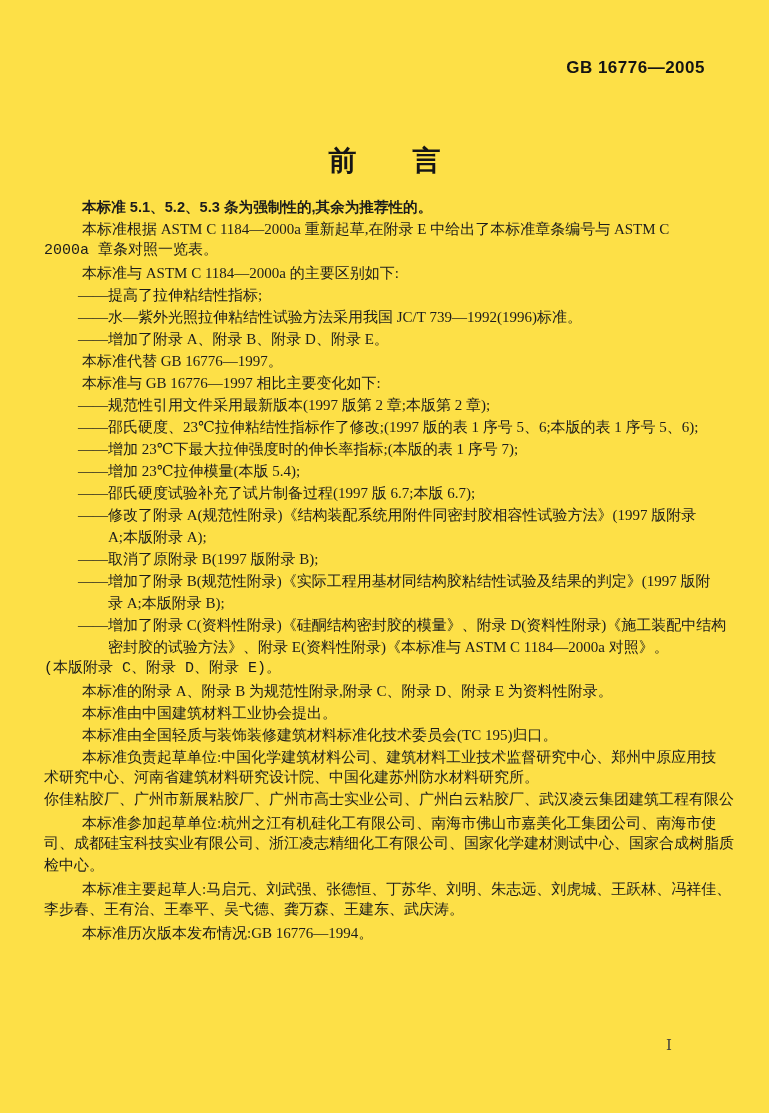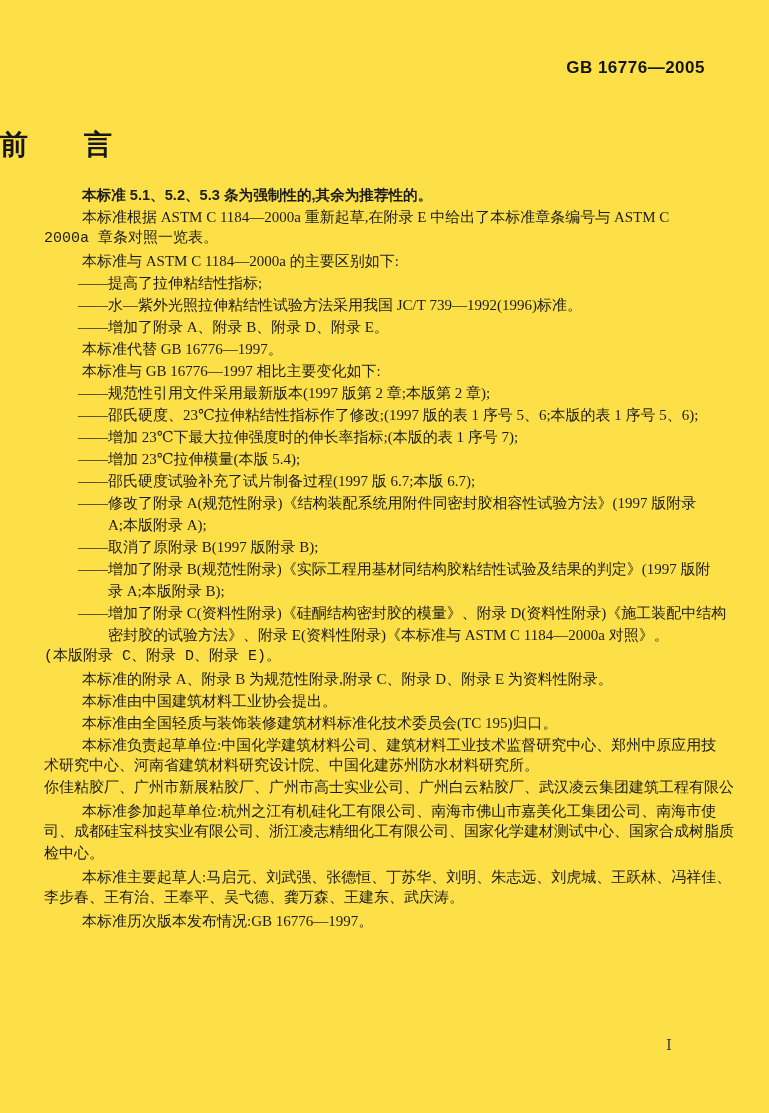--- a/index.html
+++ b/index.html
@@ -22,32 +22,32 @@
     top: 58px;
     right: 64px;
     font-family: "Liberation Sans", "DejaVu Sans", sans-serif;
     font-weight: bold;
     font-size: 17px;
     letter-spacing: 0.5px;
     color: #141414;
   }
   .doc-title {
     position: absolute;
-    top: 126px;
+    top: 142px;
     left: 0;
     width: 100%;
-    text-align: left;
+    text-align: center;
     font-family: "Liberation Sans", "DejaVu Sans", sans-serif;
     font-weight: bold;
     font-size: 28px;
     color: #161616;
   }
   .body-block {
     position: absolute;
-    top: 184px;
+    top: 196px;
     left: 44px;
     width: 690px;
     font-size: 15px;
     color: #1c1c1c;
   }
   .line {
     white-space: nowrap;
     line-height: 22px;
     height: 22px;
     overflow: visible;
@@ -107,18 +107,18 @@
       <div class="line first">本标准由中国建筑材料工业协会提出。</div>
       <div class="line first">本标准由全国轻质与装饰装修建筑材料标准化技术委员会(TC 195)归口。</div>
       <div class="line first">本标准负责起草单位:中国化学建筑材料公司、建筑材料工业技术监督研究中心、郑州中原应用技</div>
       <div class="line flush">术研究中心、河南省建筑材料研究设计院、中国化建苏州防水材料研究所。</div>
       <div class="line flush">你佳粘胶厂、广州市新展粘胶厂、广州市高士实业公司、广州白云粘胶厂、武汉凌云集团建筑工程有限公</div>
       <div class="line first">本标准参加起草单位:杭州之江有机硅化工有限公司、南海市佛山市嘉美化工集团公司、南海市使</div>
       <div class="line flush">司、成都硅宝科技实业有限公司、浙江凌志精细化工有限公司、国家化学建材测试中心、国家合成树脂质</div>
       <div class="line flush">检中心。</div>
       <div class="line first">本标准主要起草人:马启元、刘武强、张德恒、丁苏华、刘明、朱志远、刘虎城、王跃林、冯祥佳、</div>
       <div class="line flush">李步春、王有治、王奉平、吴弋德、龚万森、王建东、武庆涛。</div>
-      <div class="line first">本标准历次版本发布情况:GB 16776—1997。</div>
+      <div class="line first">本标准历次版本发布情况:GB 16776—1994。</div>
     </div>
 
   <div class="page-num">Ⅰ</div>
 
 </div>
 
 </body></html>

